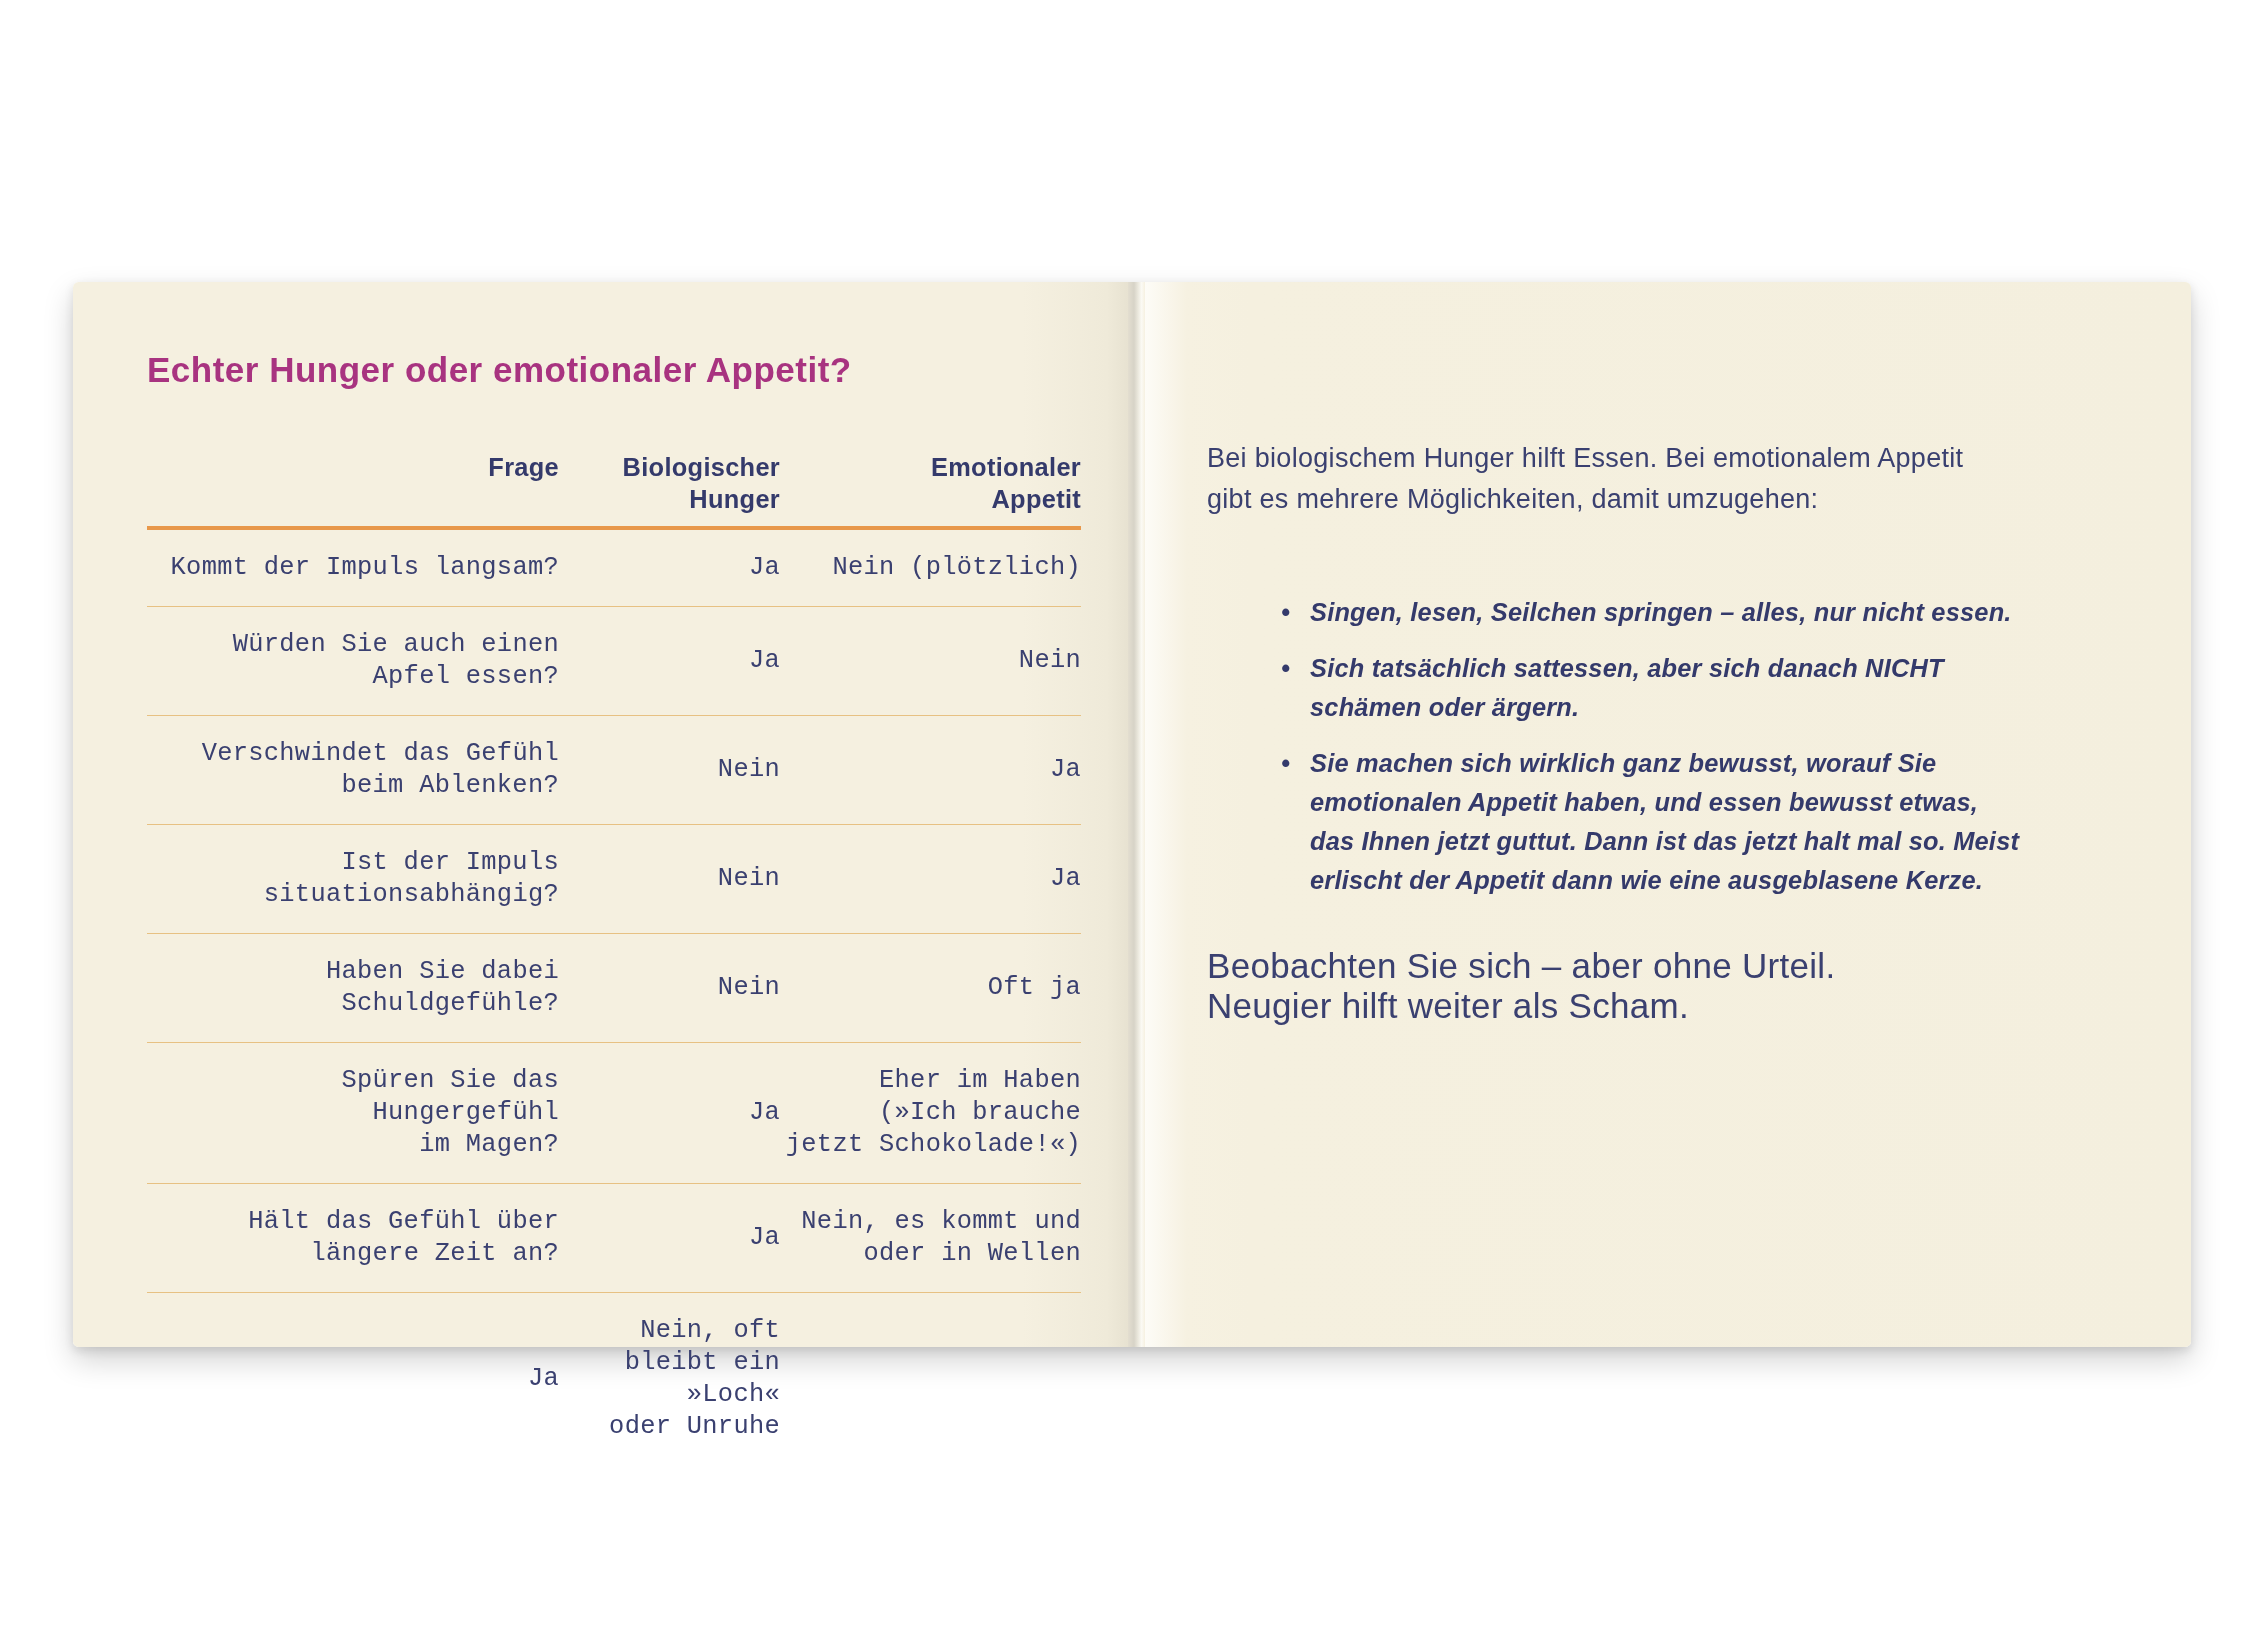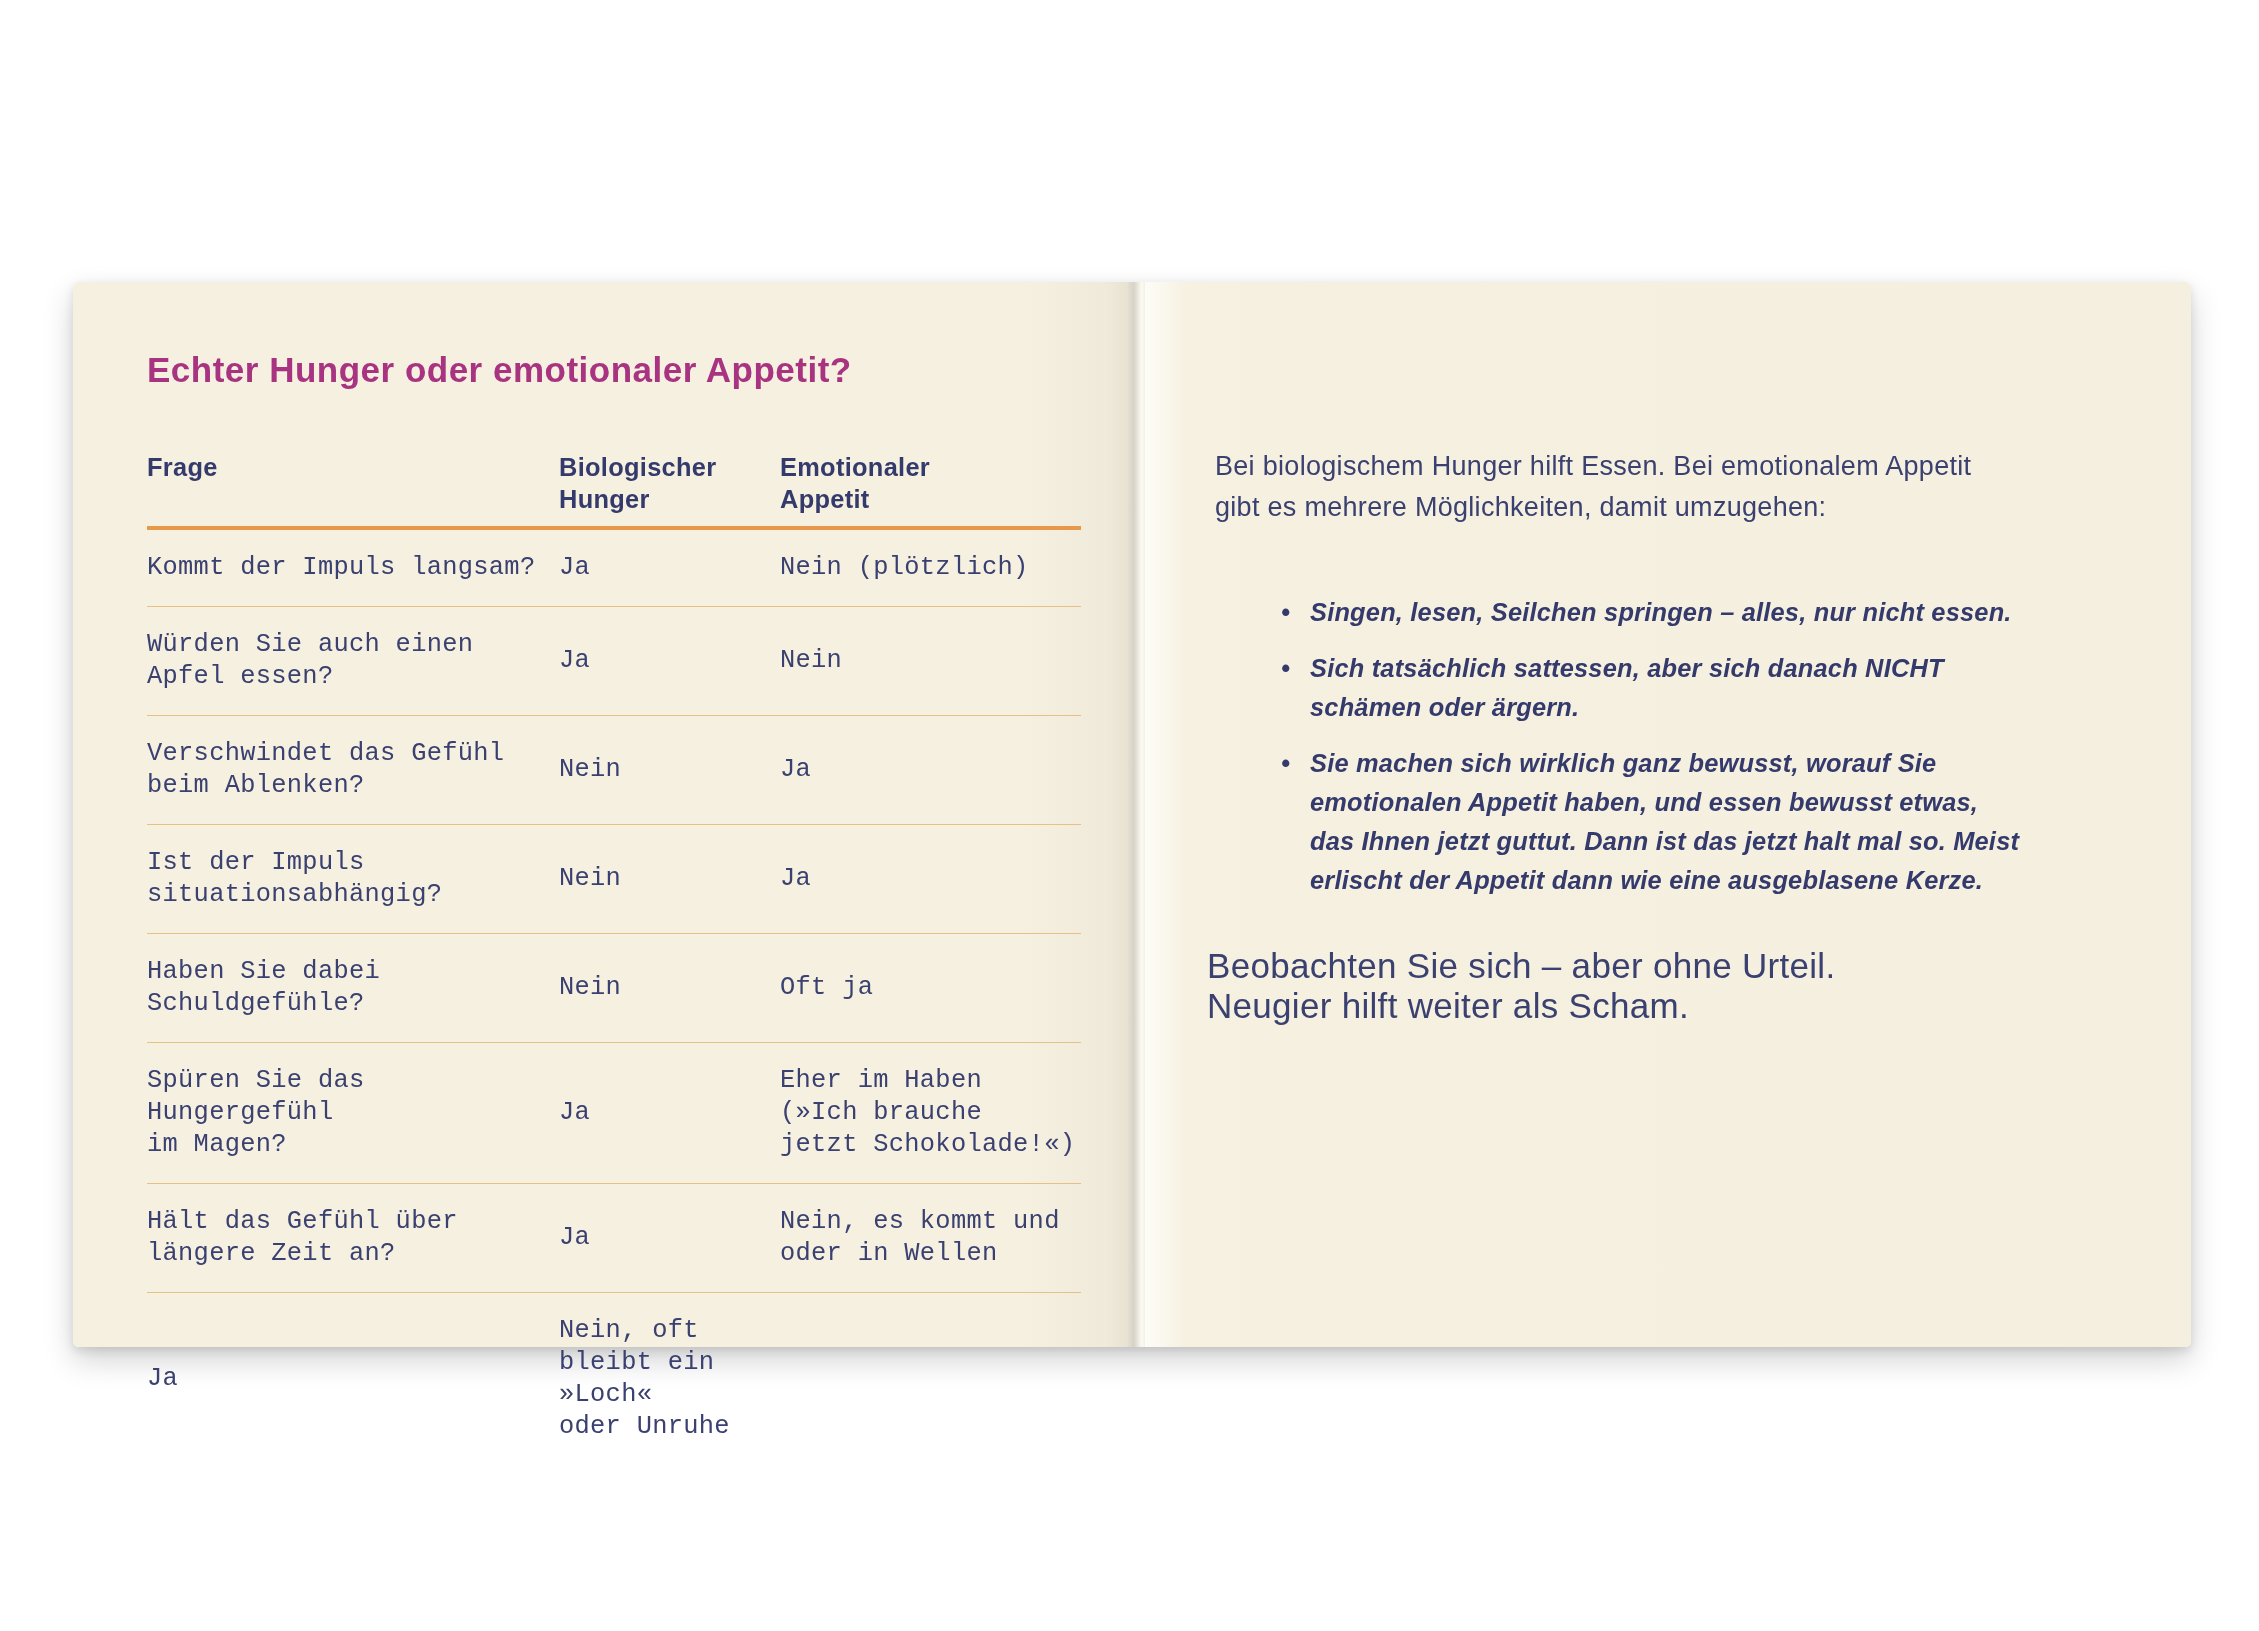--- a/index.html
+++ b/index.html
@@ -12,20 +12,21 @@
   
   .book{
     position:absolute;left:73px;top:282px;width:2118px;height:1065px;
     display:flex;border-radius:5.6px;
     box-shadow:0 13px 30px rgba(0,0,0,0.18),0 3.8px 9.4px rgba(0,0,0,0.10);
   }
   .page{position:relative;height:100%;}
   .page-left{
     width:1055px;border-radius:5.6px 0 0 5.6px;
     background:linear-gradient(90deg,#f5f0e0 0%,#f5f0e0 90%,#efead9 98%,#e7e2d1 100%);
+    text-align:right;
   }
   .gutter{
     width:17px;
     background:linear-gradient(90deg,#e3ded0 0%,#d7d3c7 35%,#ece9de 60%,#fbfaf4 80%,#f6f1e1 100%);
   }
   .page-right{
     flex:1;border-radius:0 5.6px 5.6px 0;
     background:linear-gradient(90deg,#fdfcf7 0%,#f6f1e1 4%,#f5f0df 10%,#f4efde 100%);
   }
   
@@ -52,21 +53,21 @@
     border-bottom:1.9px solid #e7c183;
     font-family:Liberation Mono, monospace;
   }
   .tr:last-child{border-bottom:none;}
   .td{
     font-size:25.4px;line-height:32px;white-space:pre-line;
     letter-spacing:0.3px;color:#3a4070;
   }
   
   .intro{
-    position:absolute;left:62px;top:156px;margin:8px;width:904px;
+    position:absolute;left:62px;top:156px;margin:0;width:904px;
     font-size:27px;line-height:41px;letter-spacing:0.3px;
     white-space:pre-line;color:#3a4070;
   }
   .bullets{
     position:absolute;left:134px;top:311px;margin:0;padding:0;
     list-style:none;width:829px;
   }
   .bullets li{
     position:relative;padding-left:31px;margin-bottom:17px;
     font-weight:bold;font-size:25.4px;line-height:39px;

